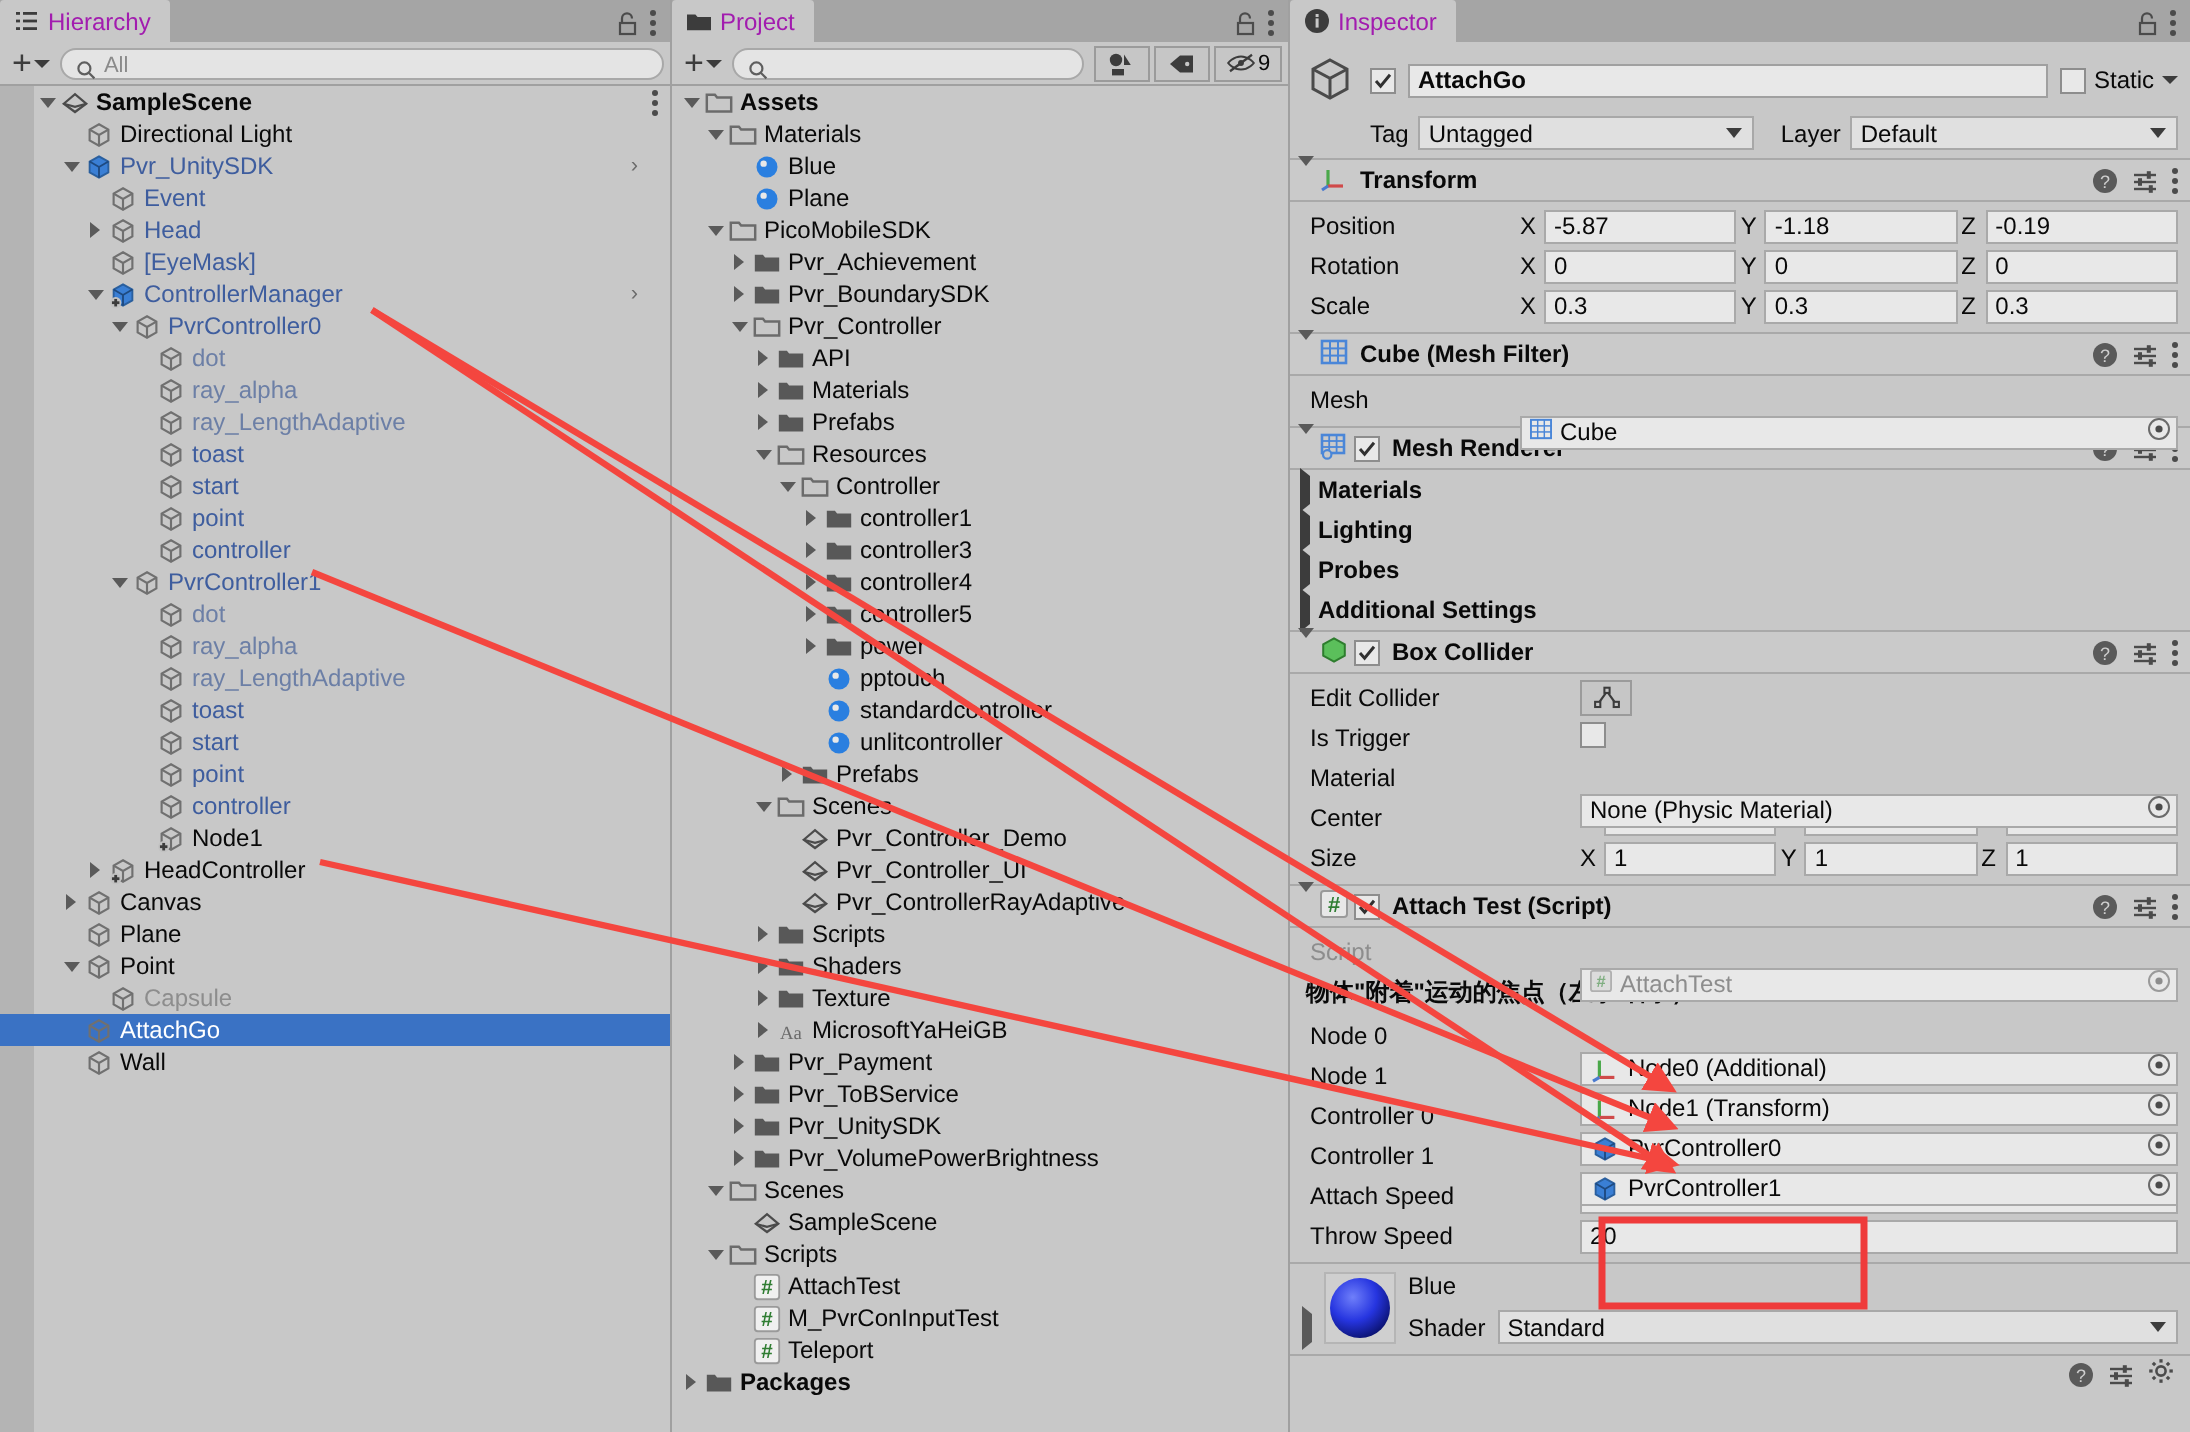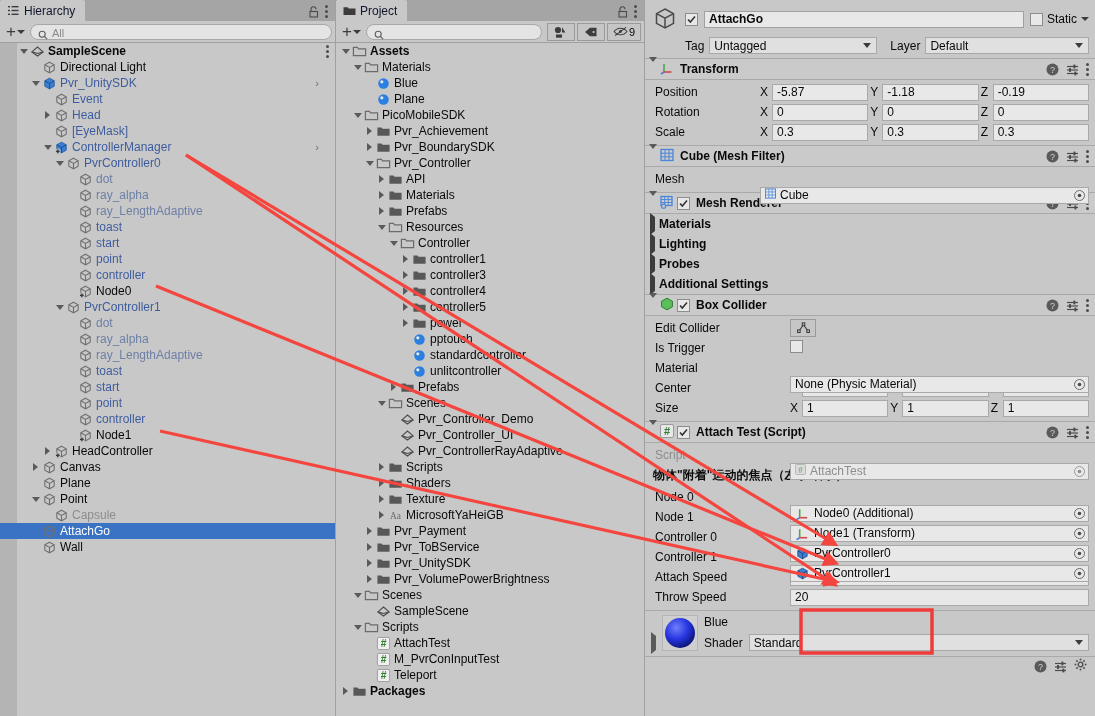--- a/index.html
+++ b/index.html
@@ -12,21 +12,21 @@
     overflow:hidden;
     position:relative;
     -webkit-font-smoothing:antialiased;
   }
   #root { position:absolute; inset:0; display:flex; }
 
   
   .panel { position:relative; background:#c8c8c8; display:flex; flex-direction:column; height:716px; }
   .tabbar { height:21px; background:#a5a5a5; display:flex; align-items:flex-end; position:relative; flex:0 0 auto; }
   .tab { height:21px; background:#c8c8c8; display:flex; align-items:center; gap:4px;
-         padding:0 10px 0 7px; font-size:12px; color:#0f172a; border-top-left-radius:2px; border-top-right-radius:2px; }
+         padding:0 10px 0 7px; font-size:12px; color:#a21caf; border-top-left-radius:2px; border-top-right-radius:2px; }
   .tab .ticon { display:inline-block; width:13px; height:13px; }
   .tabbar-right { margin-left:auto; display:flex; align-items:center; gap:6px; padding:0 7px 3px 0; }
   .lockicon { width:11px; height:12px; display:block; }
   .kebab { width:3px; height:13px; display:flex; flex-direction:column; justify-content:center; gap:2px; align-items:center; }
   .kebab i { width:3px; height:3px; background:#4b4b4b; border-radius:50%; display:block; }
 
   .toolbar { height:22px; background:#c8c8c8; display:flex; align-items:center; padding:0 3px; gap:2px; flex:0 0 auto;
              border-bottom:1px solid #a0a0a0;}
   .plusbtn { display:flex; align-items:center; gap:1px; padding:0 3px; height:18px; }
   .plusglyph { font-size:17px; line-height:13px; color:#3c3c3c; font-weight:400; }
@@ -81,21 +81,21 @@
   .comp-header .right { margin-left:auto; display:flex; align-items:center; gap:7px; }
   .qicon { width:13px;height:13px; }
   .presetico { width:13px;height:13px; }
   .comp-body { background:#c8c8c8; padding:2px 0 3px 0; }
   .prow { height:20px; display:flex; align-items:center; padding-left:10px; }
   .prow .plabel { width:135px; font-size:12px; }
   .fieldgroup { flex:1; display:flex; align-items:center; gap:2px; padding-right:6px; }
   .axis { font-size:12px; width:10px; text-align:left; }
   .numfield { background:#e8e8e8; border:1px solid #a9a9a9; height:17px; flex:1; display:flex; align-items:center;
               padding:0 4px; font-size:12px; min-width:0; }
-  .objfield { background:#e8e8e8; border:1px solid #a9a9a9; height:17px; flex:1; display:flex; align-items:center;
+  .objfield { background:#e8e8e8; border:1px solid #a9a9a9; height:17px; flex:1; display:flex; align-items:flex-start;
               gap:4px; padding:0 4px 0 4px; font-size:12px; position:relative;margin-top:32px; }
   .objfield.disabled { color:#8d8d8d; }
   .objfield .picker { position:absolute; right:3px; width:11px; height:11px; }
   .foldrow { height:20px; display:flex; align-items:center; gap:4px; padding-left:5px; font-weight:bold; font-size:12px; }
   .foldrow .arrow.closed:after { border-left-color:#3c3c3c; }
   .cn-note { font-weight:bold; font-size:12px; padding:2px 0 3px 8px; letter-spacing:0px; }
 
   .matfooter { border-top:1px solid #a9a9a9; background:#c8c8c8; padding:4px 6px 5px 6px; display:flex; gap:6px; align-items:flex-start; }
   .matthumb { width:36px; height:36px; background:#cfcfcf; border:1px solid #b5b5b5; display:flex;align-items:center;justify-content:center; flex:0 0 36px;}
   .matright { flex:1; display:flex; flex-direction:column; gap:5px; }
@@ -331,36 +331,20 @@
       <span class="arrow"></span>
       <span class="ico">
               <svg viewBox="0 0 16 16" width="15" height="15">
                 <path d="M8 2.3l5 2.8v5.8L8 13.7 3 10.9V5.1z" fill="none" stroke="#707070" stroke-width="1.15"></path>
                 <path d="M3 5.1L8 8l5-2.9M8 8v5.7" fill="none" stroke="#707070" stroke-width="1.15"></path>
               </svg>
             </span>
       <span class="lbl h-label ">controller</span>
 
     </div>
-          <div class="row " style="padding-left:66px">
-      <span class="arrow"></span>
-      <span class="ico">
-              <svg viewBox="0 0 16 16" width="15" height="15">
-                <path d="M8 2.3l5 2.8v5.8L8 13.7 3 10.9V5.1z" fill="none" stroke="#707070" stroke-width="1.15"></path>
-                <path d="M3 5.1L8 8l5-2.9M8 8v5.7" fill="none" stroke="#707070" stroke-width="1.15"></path>
-                <circle cx="4.1" cy="12.1" r="3" fill="#c2c2c2"></circle>
-                <g stroke="#3c3c3c" stroke-width="1.5">
-                  <line x1="4.1" y1="10.1" x2="4.1" y2="14.1"></line>
-                  <line x1="2.1" y1="12.1" x2="6.1" y2="12.1"></line>
-                </g>
-              </svg>
-            </span>
-      <span class="lbl h-label plain">Node0</span>
-
-    </div>
           <div class="row " style="padding-left:54px">
       <span class="arrow open"></span>
       <span class="ico">
               <svg viewBox="0 0 16 16" width="15" height="15">
                 <path d="M8 2.3l5 2.8v5.8L8 13.7 3 10.9V5.1z" fill="none" stroke="#707070" stroke-width="1.15"></path>
                 <path d="M3 5.1L8 8l5-2.9M8 8v5.7" fill="none" stroke="#707070" stroke-width="1.15"></path>
               </svg>
             </span>
       <span class="lbl h-label ">PvrController1</span>
 
@@ -1032,20 +1016,45 @@
       <span class="lbl h-label bold">Packages</span>
 
     </div>
         </div>
     </div>
   </div>
 
   <div class="divider-v"></div>
 
   <div class="panel insp">
+    <div class="tabbar">
+      <div class="tab">
+        <span class="ticon">
+          <svg viewBox="0 0 13 13" width="13" height="13">
+              <circle cx="6.5" cy="6.5" r="6" fill="#3c3c3c"></circle>
+              <rect x="5.8" y="5.2" width="1.5" height="4.6" fill="#c8c8c8"></rect>
+              <rect x="5.8" y="3" width="1.5" height="1.5" fill="#c8c8c8"></rect>
+            </svg>
+        </span>
+        <span>Inspector</span>
+      </div>
+      <div class="tabbar-right">
+        <span class="lockicon">
+          <svg viewBox="0 0 11 12" width="11" height="12">
+              <path d="M3 5.5V3.2a2.5 2.5 0 0 1 5 0" fill="none" stroke="#4b4b4b" stroke-width="1.1"></path>
+              <rect x="2" y="5.5" width="7.5" height="5.5" fill="none" stroke="#4b4b4b" stroke-width="1.1"></rect>
+            </svg>
+        </span>
+        <span class="kebab">
+            <i></i>
+            <i></i>
+            <i></i>
+          </span>
+      </div>
+    </div>
 
     <div class="content" style="overflow:hidden">
 
       <div class="insp-head">
         <div class="insp-row1">
           <span class="goicon">
             <svg viewBox="0 0 26 26" width="26" height="26">
               <path d="M13 3l8.5 4.6v9.8L13 22l-8.5-4.6V7.6z" fill="none" stroke="#4a4a4a" stroke-width="1.5"></path>
               <path d="M4.5 7.6L13 12.2l8.5-4.6M13 12.2V22" fill="none" stroke="#4a4a4a" stroke-width="1.5"></path>
             </svg>

